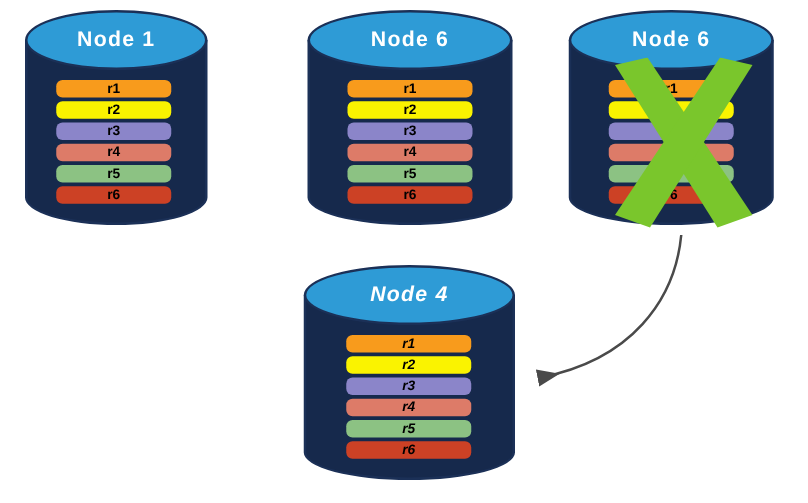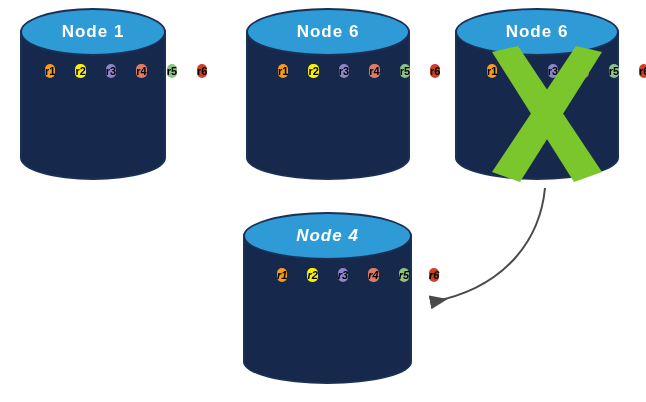--- a/index.html
+++ b/index.html
@@ -68,22 +68,22 @@
     letter-spacing: 1px;
     z-index: 4;
     pointer-events: none;
   }
 
   
   .rows {
     position: absolute;
     z-index: 5;
     display: flex;
-    flex-direction: row;
-    gap: 20px;
+    flex-direction: column;
+    gap: 3px;
   }
   .row-bar {
     height: 14px;
     border-radius: 5px;
     display: flex;
     align-items: center;
     justify-content: center;
     color: #000000;
     font-weight: bold;
     font-size: 11px;

